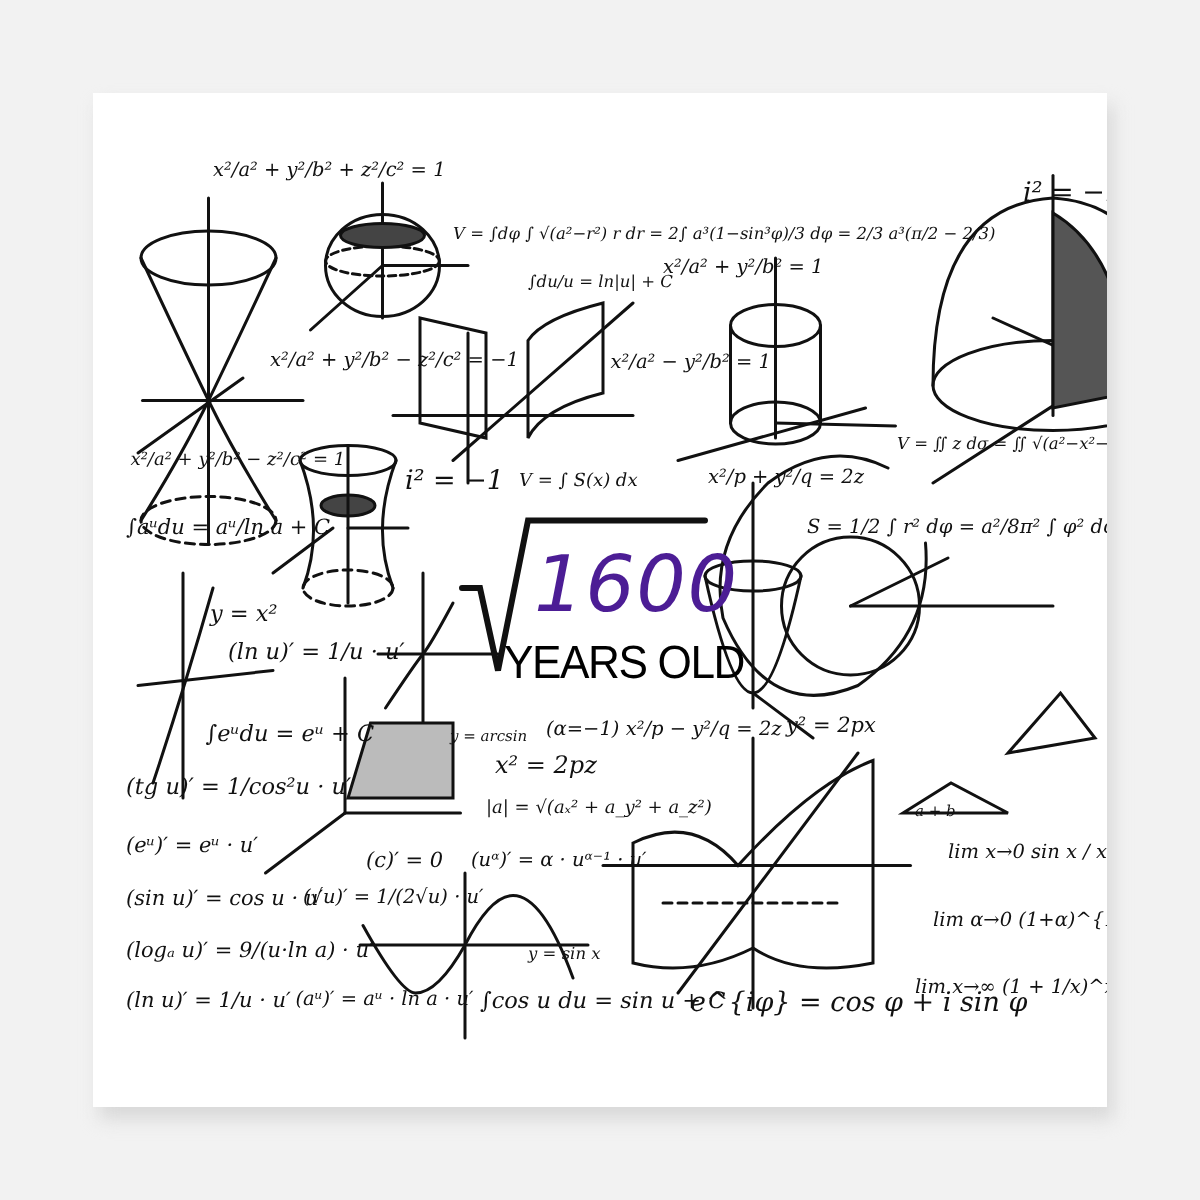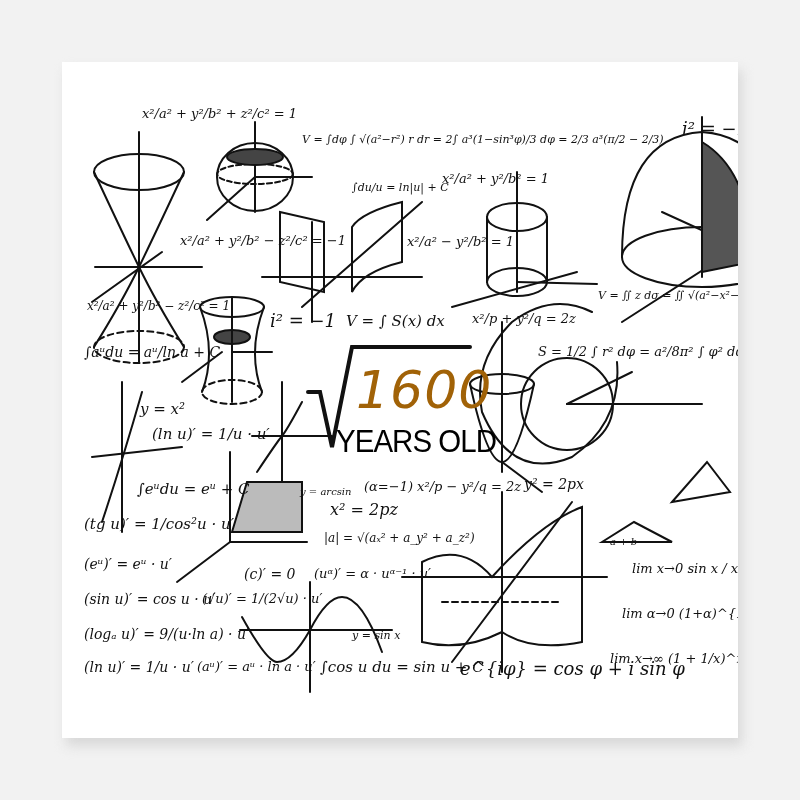--- a/index.html
+++ b/index.html
@@ -2,21 +2,21 @@
 <html><head>
 <meta charset="utf-8">
 <style>
   html,body{margin:0;padding:0;}
   body{width:800px;height:800px;background:#f2f2f2;position:relative;overflow:hidden;font-family:"DejaVu Sans",sans-serif;}
   .shadow{position:absolute;left:66px;top:70px;width:676px;height:676px;background:#d8d8d8;filter:blur(6px);}
   .poster{position:absolute;left:62px;top:62px;width:676px;height:676px;background:#fff;overflow:hidden;}
   .poster svg{position:absolute;left:0;top:0;}
   .hw{position:absolute;color:#111;font-family:"DejaVu Serif",serif;font-style:italic;white-space:nowrap;line-height:1;}
   .title{position:absolute;left:246px;top:290px;width:230px;height:110px;}
-  .num{position:absolute;left:48px;top:8px;font-family:"DejaVu Sans",sans-serif;font-style:italic;font-size:52px;color:#a16207;letter-spacing:1px;}
+  .num{position:absolute;left:48px;top:8px;font-family:"DejaVu Sans",sans-serif;font-style:italic;font-size:52px;color:#4c1d95;letter-spacing:1px;}
   .years{position:absolute;left:28px;top:72px;font-family:"Liberation Sans",sans-serif;font-size:31px;color:#000;letter-spacing:-1px;transform:scaleX(0.95);transform-origin:left;}
 </style>
 </head>
 <body>
 
 <div class="shadow"></div>
 
 <div class="poster">
 
   <svg width="676" height="676" viewBox="0 0 676 676" fill="none" stroke="#111" stroke-width="2" stroke-linecap="round">
@@ -131,30 +131,30 @@
 
     <path d="M246 330 L258 330 L270 385 L290 285 L408 285" stroke-width="4"></path>
   </svg>
 
   <div class="title">
     <div class="num">1600</div>
     <div class="years">YEARS OLD</div>
   </div>
 
   <div class="hw" style="left:80px;top:45px;font-size:13px">x²/a² + y²/b² + z²/c² = 1</div>
-  <div class="hw" style="left:240px;top:72px;font-size:11px">V = ∫dφ ∫ √(a²−r²) r dr = 2∫ a³(1−sin³φ)/3 dφ = 2/3 a³(π/2 − 2/3)</div>
+  <div class="hw" style="left:240px;top:88px;font-size:11px">V = ∫dφ ∫ √(a²−r²) r dr = 2∫ a³(1−sin³φ)/3 dφ = 2/3 a³(π/2 − 2/3)</div>
   <div class="hw" style="left:620px;top:58px;font-size:18px">i² = −1</div>
   <div class="hw" style="left:118px;top:172px;font-size:13px">x²/a² + y²/b² − z²/c² = −1</div>
   <div class="hw" style="left:290px;top:120px;font-size:11px">∫du/u = ln|u| + C</div>
   <div class="hw" style="left:380px;top:110px;font-size:13px">x²/a² + y²/b² = 1</div>
   <div class="hw" style="left:345px;top:173px;font-size:13px">x²/a² − y²/b² = 1</div>
   <div class="hw" style="left:536px;top:228px;font-size:11px">V = ∬ z dσ = ∬ √(a²−x²−y²) dx dy</div>
   <div class="hw" style="left:25px;top:238px;font-size:12px">x²/a² + y²/b² − z²/c² = 1</div>
   <div class="hw" style="left:208px;top:250px;font-size:18px">i² = −1</div>
-  <div class="hw" style="left:284px;top:252px;font-size:15px">V = ∫ S(x) dx</div>
+  <div class="hw" style="left:284px;top:252px;font-size:12px">V = ∫ S(x) dx</div>
   <div class="hw" style="left:410px;top:250px;font-size:13px">x²/p + y²/q = 2z</div>
   <div class="hw" style="left:22px;top:283px;font-size:14px">∫aᵘdu = aᵘ/ln a + C</div>
   <div class="hw" style="left:476px;top:283px;font-size:13px">S = 1/2 ∫ r² dφ = a²/8π² ∫ φ² dφ = 1/3 π a²</div>
   <div class="hw" style="left:78px;top:340px;font-size:15px">y = x²</div>
   <div class="hw" style="left:90px;top:365px;font-size:15px">(ln u)′ = 1/u · u′</div>
   <div class="hw" style="left:238px;top:425px;font-size:10px">y = arcsin</div>
   <div class="hw" style="left:75px;top:420px;font-size:15px">∫eᵘdu = eᵘ + C</div>
   <div class="hw" style="left:268px;top:440px;font-size:16px">x² = 2pz</div>
   <div class="hw" style="left:302px;top:418px;font-size:13px">(α=−1) x²/p − y²/q = 2z</div>
   <div class="hw" style="left:462px;top:415px;font-size:14px">y² = 2px</div>

